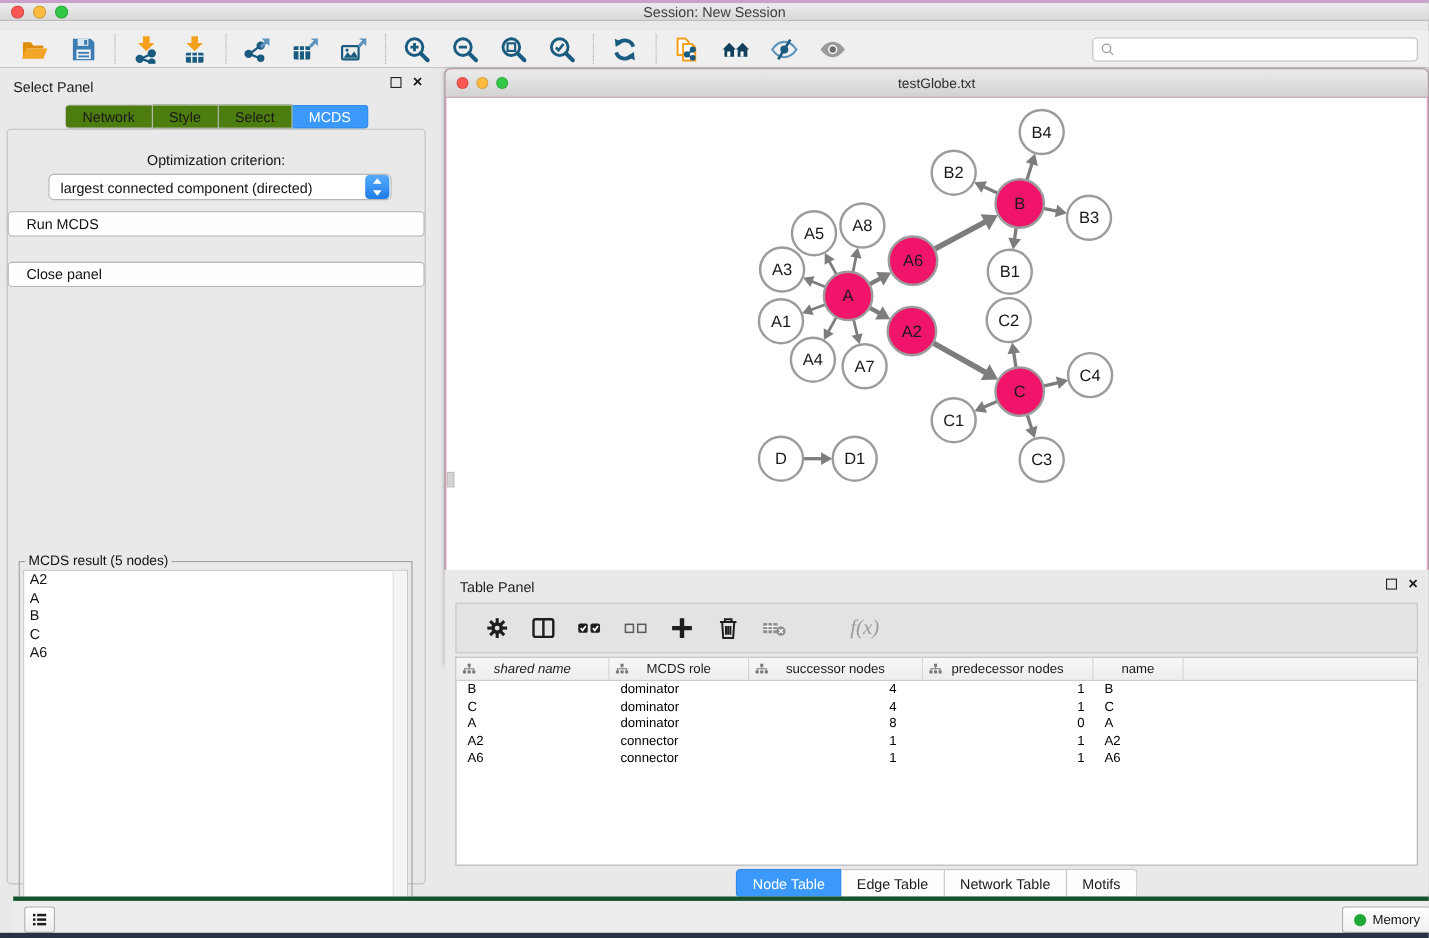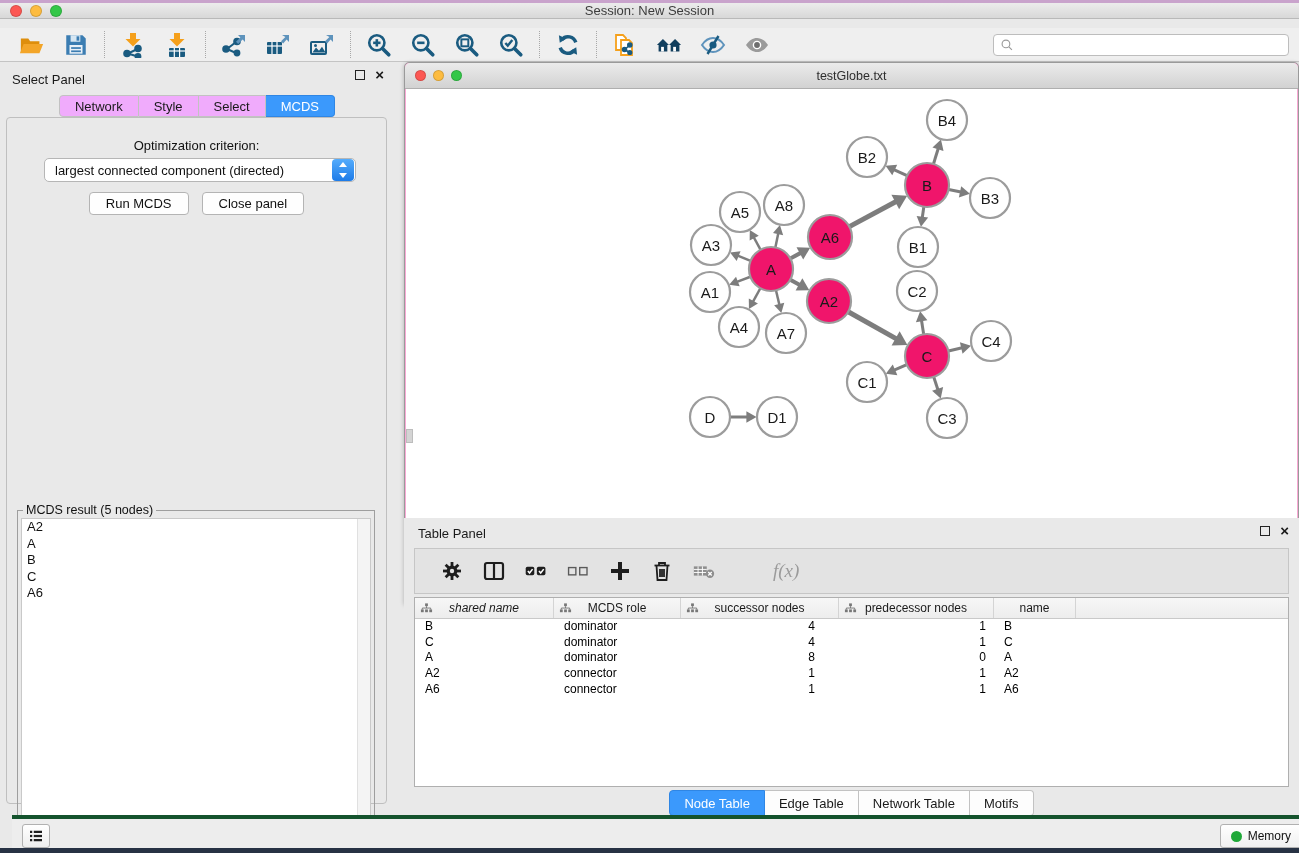--- a/index.html
+++ b/index.html
@@ -44,21 +44,21 @@
   .panel-head-btns { position:absolute; right:10px; top:8px; display:flex; align-items:center; gap:10px; }
   .float-btn { width:10px; height:10px; border:1.6px solid #222; display:inline-block; }
   .close-btn { font-size:15px; font-weight:bold; color:#1A1A1A; line-height:10px; }
 
   
   .control-panel { position:absolute; left:0; top:62px; width:394px; height:750px; background:#E9E9E9; }
   .cp-title { position:absolute; left:12px; top:10px; font-size:13px; color:#1A1A1A; }
   .cp-tabs { position:absolute; left:0; right:0; top:33px; display:flex; justify-content:center; }
   .cp-tab {
     height:22px; padding:0 15px; font-size:13px; display:flex; align-items:center;
-    background:#f0abfc; border:1px solid #C2C2C2; border-left:none; color:#1A1A1A;
+    background:#4d7c0f; border:1px solid #C2C2C2; border-left:none; color:#1A1A1A;
   }
   .cp-tab:first-child { border-left:1px solid #C2C2C2; border-radius:4px 0 0 4px; }
   .cp-tab:last-child { border-radius:0 4px 4px 0; }
   .cp-tab.active { background:#3B99FC; border-color:#2F86E4; color:#FFF; }
   .cp-content {
     position:absolute; left:6px; right:7px; top:55px; bottom:8px;
     border:1px solid #BFBFBF; border-radius:4px; background:#E9E9E9;
   }
   .opt-label { position:absolute; left:0; right:0; top:20px; text-align:center; font-size:13px; color:#111; }
   .opt-select {
@@ -66,21 +66,21 @@
     border:1px solid #B6B6B6; border-radius:5px; display:flex; align-items:center;
   }
   .opt-select .opt-value { flex:1; font-size:13px; padding-left:10px; color:#111; white-space:nowrap; }
   .opt-stepper {
     width:22px; height:22px; border-radius:4px; background:linear-gradient(#55ACFC,#1D7BE8);
     margin-right:1px; position:relative;
   }
   .opt-stepper i { position:absolute; left:50%; transform:translateX(-50%); border-left:4px solid transparent; border-right:4px solid transparent; }
   .opt-stepper .up { top:3px; border-bottom:5px solid #FFF; }
   .opt-stepper .down { bottom:3px; border-top:5px solid #FFF; }
-  .cp-buttons { position:absolute; left:0; right:0; top:74px; display:flex; justify-content:center; gap:13px; }
+  .cp-buttons { position:absolute; left:0; right:0; top:74px; display:flex; justify-content:center; gap:23px;flex-direction:column; }
   .btn {
     height:23px; padding:0 16px; background:#FEFEFE; border:1px solid #B4B4B4; border-radius:4px;
     font-size:13px; color:#111; display:flex; align-items:center; font-family:"Liberation Sans",sans-serif;
   }
   .result-group {
     position:absolute; left:10px; right:11px; top:392px; height:346px;
     border:1px solid #9E9E9E;
   }
   .result-group legend-lab {
     position:absolute; top:-8px; left:5px; background:#E9E9E9; padding:0 3px; font-size:12.5px; color:#111; display:inline-block;

